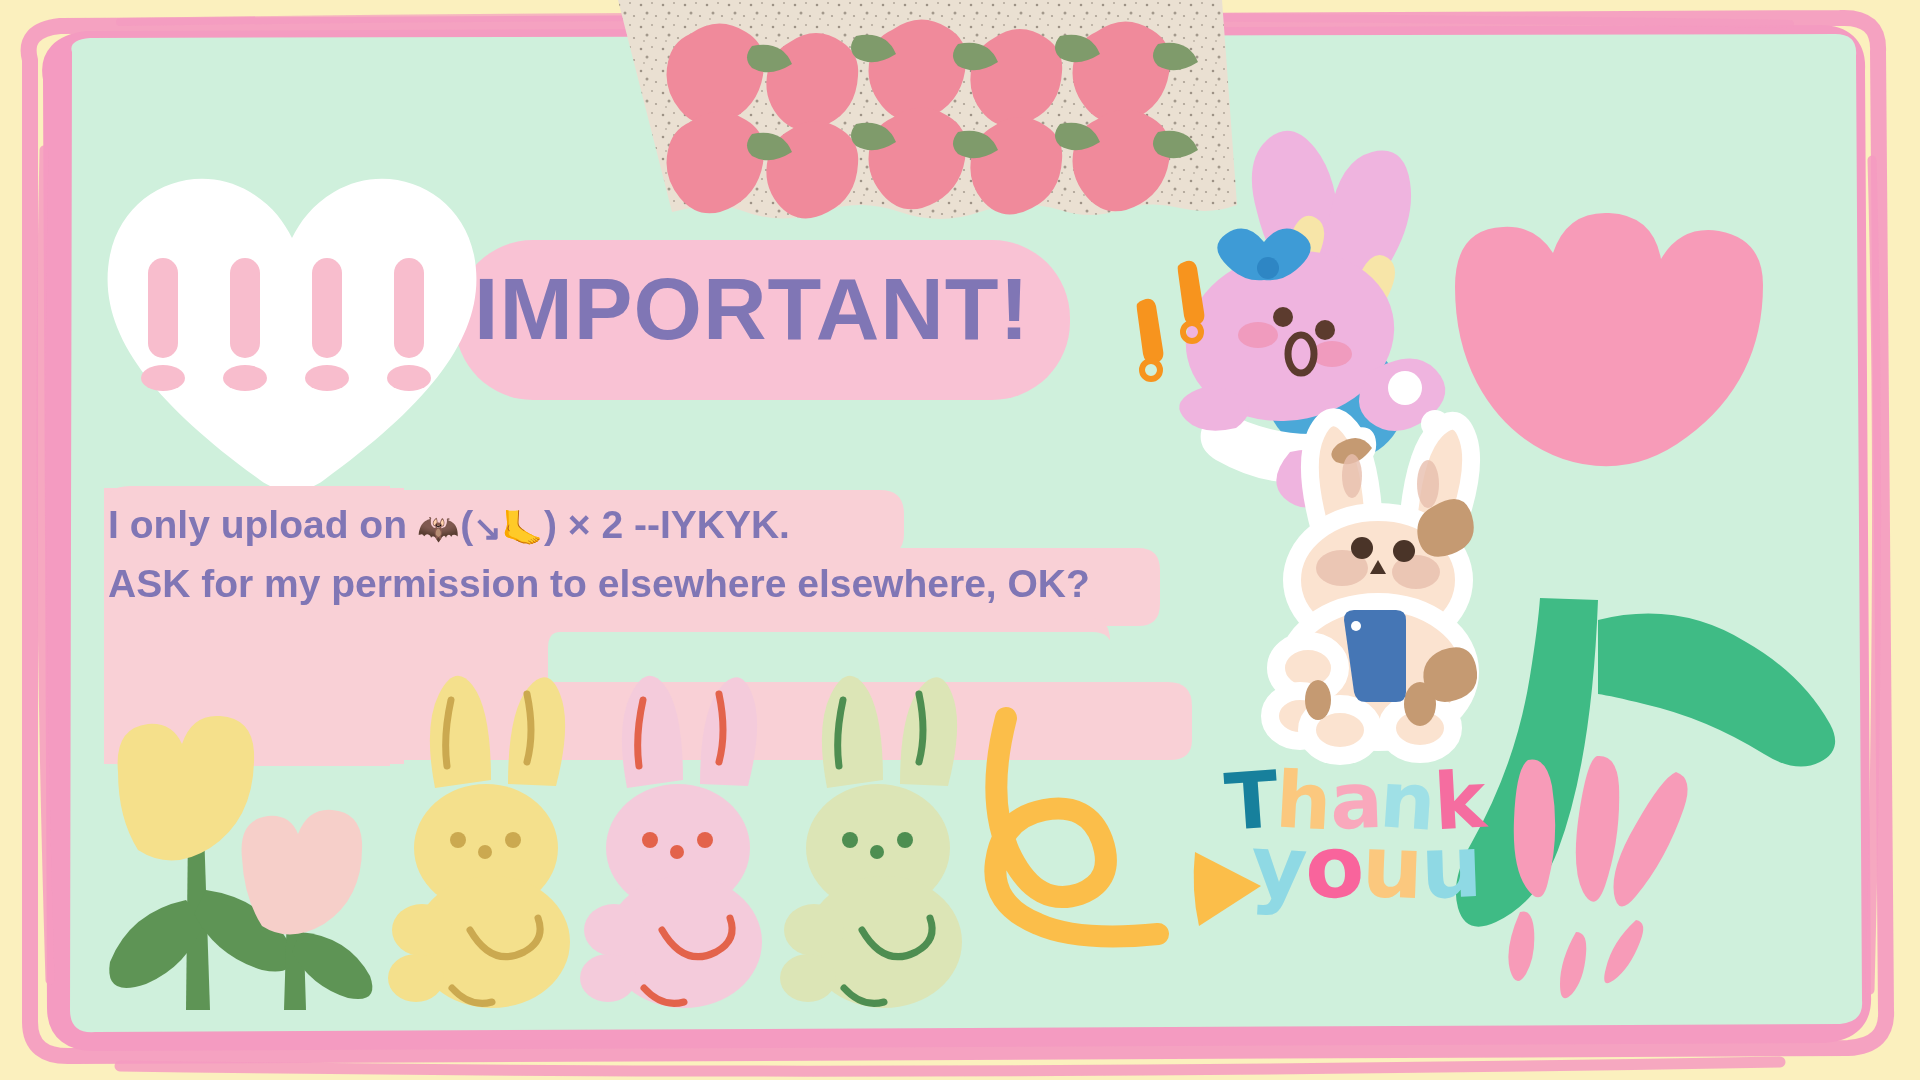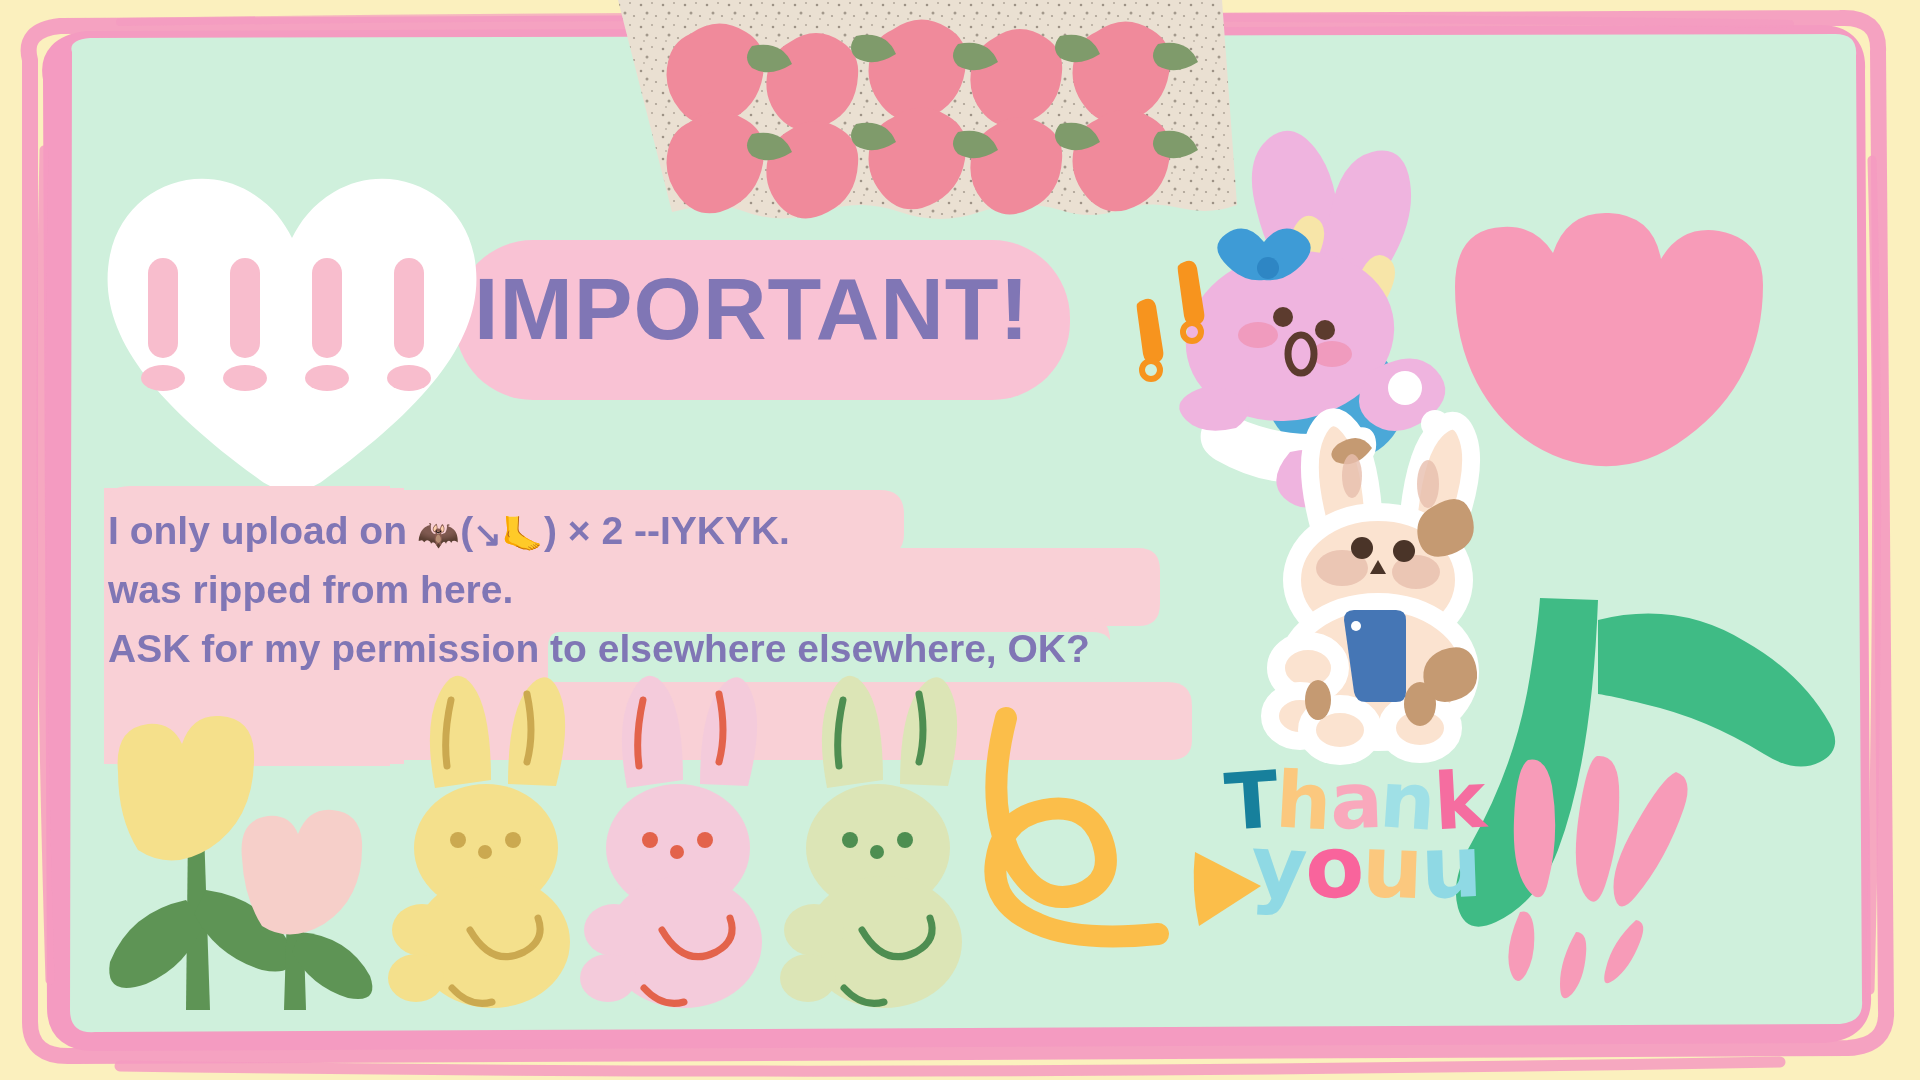--- a/index.html
+++ b/index.html
@@ -29,21 +29,21 @@
     z-index:40;
   }
 
   #body-text{
     position:absolute;
     left:108px; top:495px;
     z-index:40;
     color:#8076B5;
     font-size:39px;
     font-weight:bold;
-    line-height:71px;
+    line-height:59px;
     white-space:nowrap;
   }
   #body-text .ln{ display:block; height:59px; }
   .emo{ font-size:34px; vertical-align:-2px; }
 
   #thank-you{
     position:absolute;
     left:1225px; top:762px;
     z-index:45;
     font-family:"DejaVu Sans", sans-serif;
@@ -176,21 +176,20 @@
       <path fill="#F9D0D6" d="M104,682 L1168,682 Q1192,682 1192,706 L1192,740 Q1192,760 1170,760 L128,760 Q104,760 104,736 Z"></path>
       <rect x="104" y="488" width="300" height="276" fill="#F9D0D6"></rect>
       <path fill="#F9D0D6" d="M104,510 q0,-24 26,-24 l260,0 l0,280 l-262,0 q-24,0 -24,-24 Z"></path>
     </svg>
   </div>
 
   <div id="body-text">
     <span class="ln">
       <span>I only upload on </span><span class="emo">🦇</span><span>(</span><span class="emo">↘</span><span class="emo">🦶</span><span>) × 2 --IYKYK.</span>
     </span>
-    <span class="ln">was ripped from here.</span>
     <span class="ln">ASK for my permission to elsewhere elsewhere, OK?</span>
   </div>
 
   <div class="layer">
     <svg viewBox="0 0 1920 1080">
 
       <g>
         <path fill="#3FBB85" d="M1598,600 q-6,160 -40,250 q-20,52 -62,72 q-30,14 -38,-14 q-8,-28 14,-66
                                  q44,-78 58,-166 q8,-50 10,-78 Z"></path>
         <path fill="#3FBB85" d="M1598,620 q80,-20 148,22 q56,32 84,82 q14,26 -10,38 q-24,12 -56,-8

